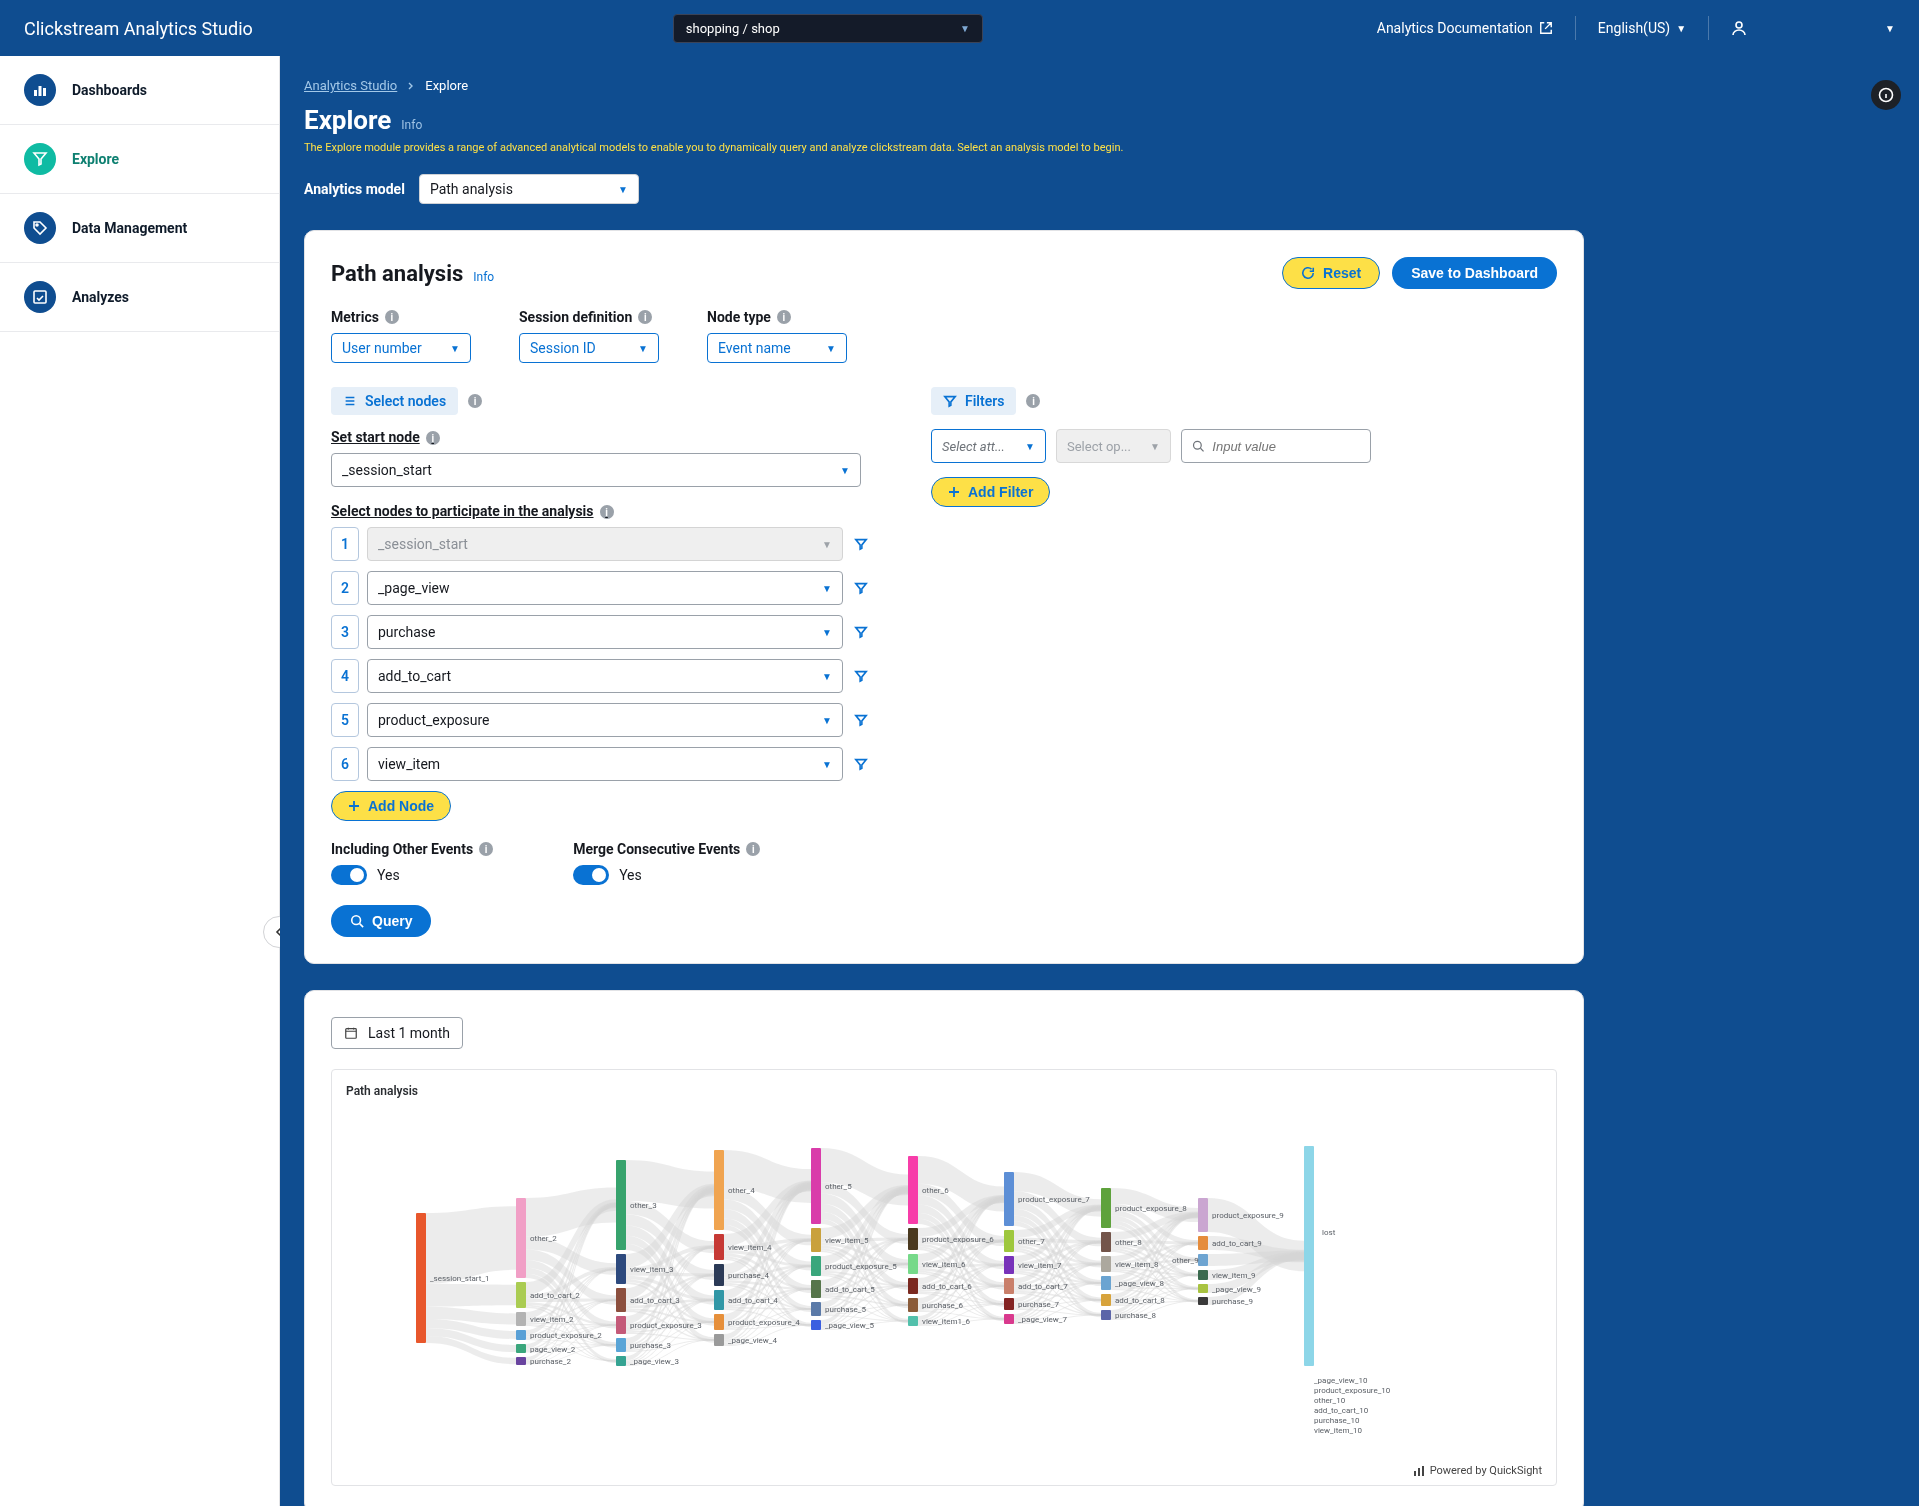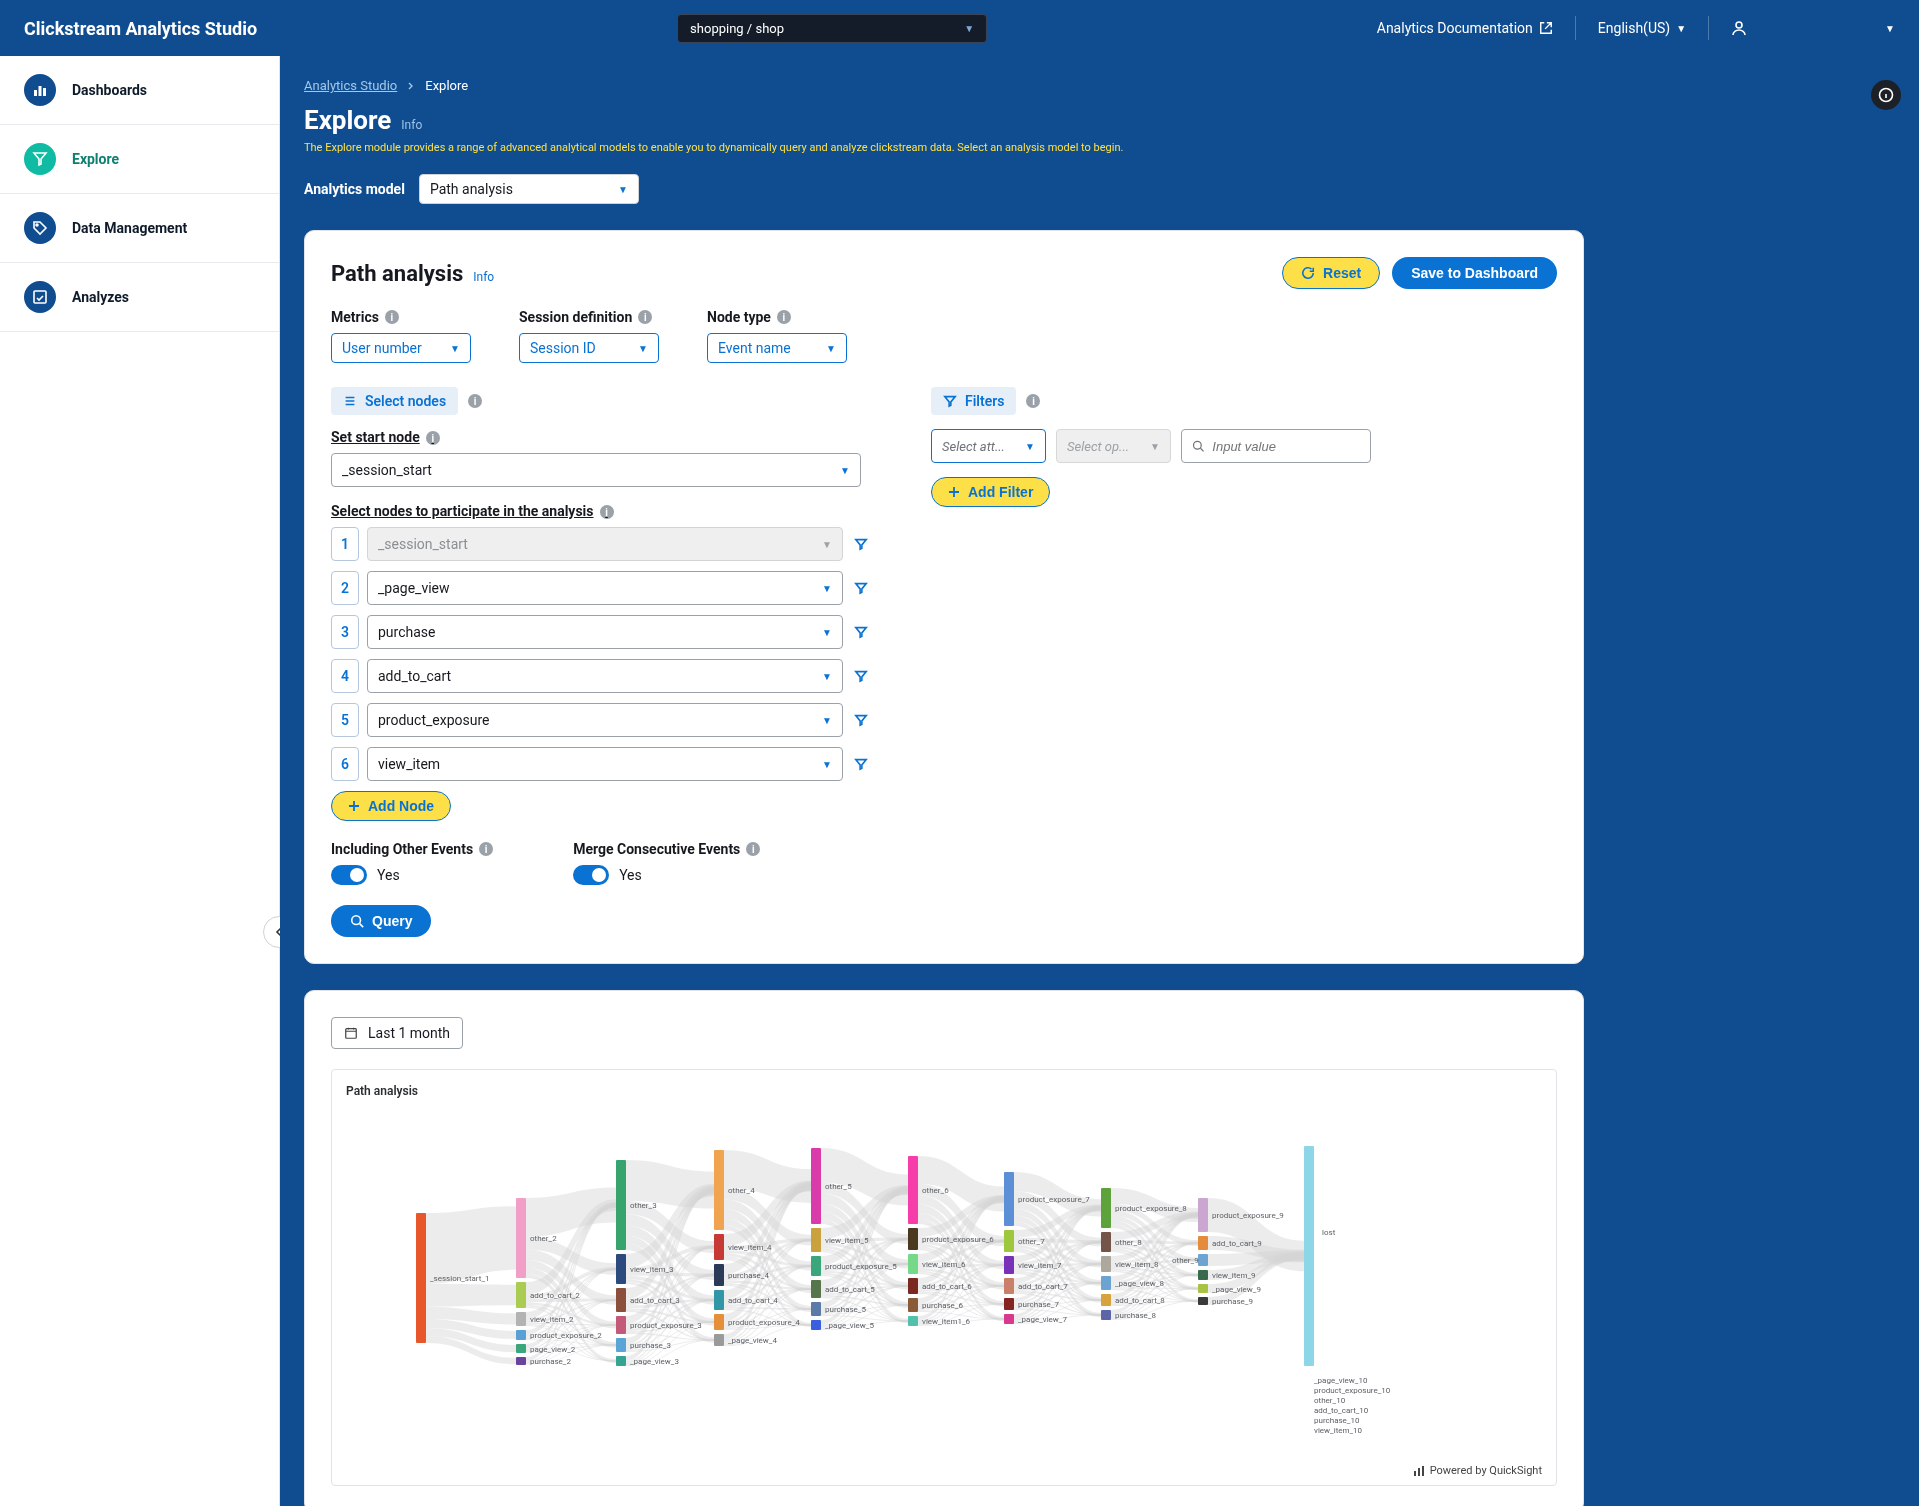--- a/index.html
+++ b/index.html
@@ -1,18 +1,18 @@
 <!DOCTYPE html>
 <html><head>
 <meta charset="utf-8">
 <style>
 * { box-sizing: border-box; margin: 0; padding: 0; }
 body { font-family: -apple-system, BlinkMacSystemFont, "Segoe UI", Roboto, Helvetica, Arial, sans-serif; background: #f6f7f8; font-size: 14px; color: #16191f; }
 .topbar { background: #0f4d90; height: 56px; display: flex; align-items: center; padding: 0 24px; color: #fff; }
-.brand { font-weight: 700; font-size: 18px; text-align: right; }
+.brand { font-weight: 400; font-size: 18px; text-align: right; }
 .project-select { margin-left: 420px; background: #141b29; border: 1px solid #3b4357; color: #fff; padding: 6px 12px; border-radius: 4px; width: 310px; display: flex; align-items: center; justify-content: space-between; font-size: 13px; }
 .top-right { margin-left: auto; display: flex; align-items: center; gap: 22px; font-size: 14px; }
 .top-link { color: #fff; display: flex; align-items: center; gap: 6px; cursor: pointer; }
 .top-divider { width: 1px; height: 24px; background: rgba(255,255,255,0.25); }
 .layout { display: flex; min-height: calc(100vh - 56px); }
 .sidebar { width: 280px; background: #fff; border-right: 1px solid #e2e3e6; position: relative; }
 .side-item { display: flex; align-items: center; gap: 16px; padding: 18px 24px; border-bottom: 1px solid #e9eaed; cursor: pointer; font-weight: 700; color: #0f1b2a; }
 .side-item.active { color: #0e8071; }
 .side-icon { width: 32px; height: 32px; border-radius: 50%; display: flex; align-items: center; justify-content: center; color: #fff; background: #0f4d90; flex-shrink: 0; }
 .side-item.active .side-icon { background: #0fbba3; }
@@ -384,21 +384,21 @@
                 <span>Filters</span>
               </span>
               <span class="info-dot">i</span>
             </div>
             <div class="filters-row">
               <div class="filter-select" style="width:115px;border-color:#0972d3;">
                 <span style="font-style:italic;">Select att...</span>
                 <span class="caret">▼</span>
               </div>
               <div class="filter-select disabled" style="width:115px;">
-                <span style="font-style:italic;">Select op...</span>
+                <span style="">Select op...</span>
                 <span class="caret" style="color:#9da2a8">▼</span>
               </div>
               <div class="filter-input">
                 <svg width="14" height="14" viewBox="0 0 16 16" fill="none" stroke="#6e7379" stroke-width="1.6">
                     <circle cx="7" cy="7" r="5"></circle>
                     <path d="M11 11l4 4"></path>
                   </svg>
                 <input type="text" placeholder="Input value" style="">
               </div>
             </div>

